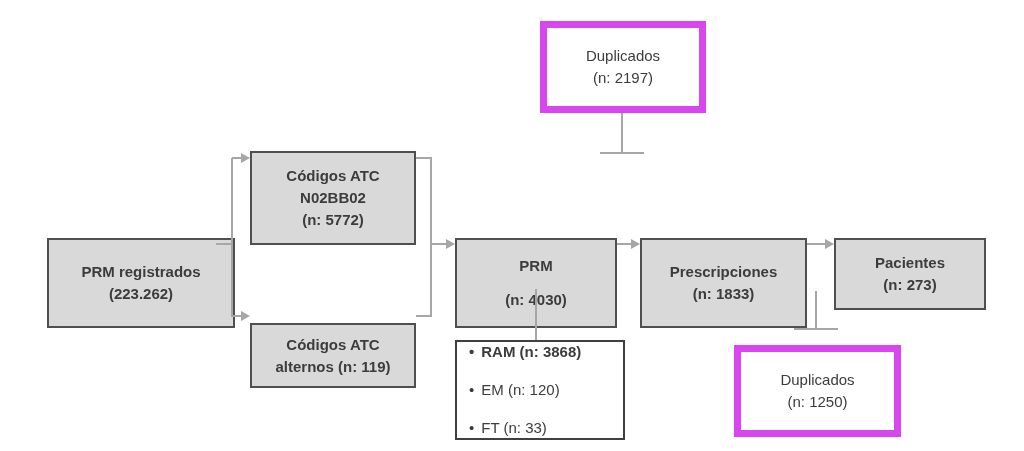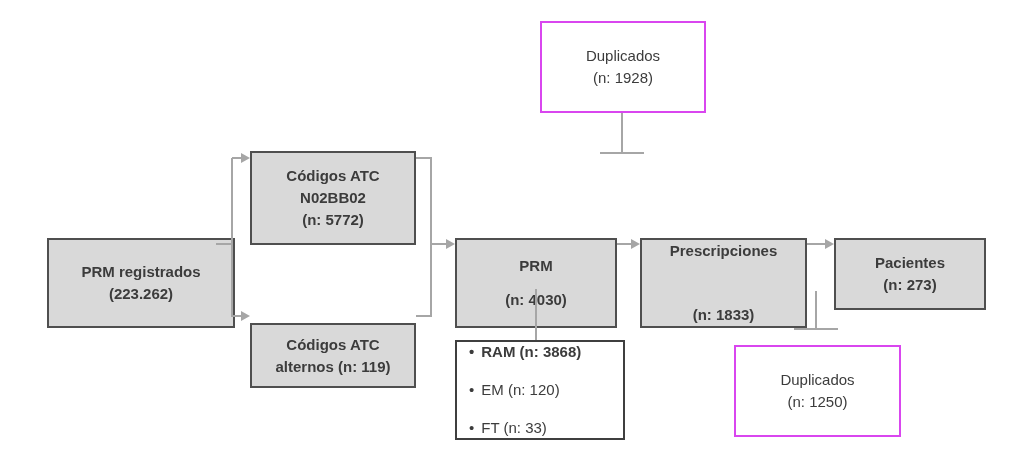--- a/index.html
+++ b/index.html
@@ -24,21 +24,21 @@
     line-height: 1.45;
   }
   .box.gray {
     background: #d9d9d9;
     border: 2px solid #4f4f4f;
     font-weight: 700;
     margin-top: 39px;
   }
   .box.white {
     background: #ffffff;
-    border: 2px solid #d946ef;
+    border: 7px solid #d946ef;
     font-weight: 400;
   }
   .box.detail {
     background: #ffffff;
     border: 2px solid #3f3f3f;
     align-items: flex-start;
     text-align: left;
     padding-left: 12px;
   }
   .detail-item {
@@ -82,33 +82,33 @@
   <div class="box gray" style="left:250px; top:284px; width:166px; height:65px;">
     <div>Códigos ATC</div>
     <div>alternos (n: 119)</div>
   </div>
 
   <div class="box gray" style="left:455px; top:199px; width:162px; height:90px;gap:12px;">
     <div>PRM</div>
     <div>(n: 4030)</div>
   </div>
 
-  <div class="box gray" style="left:640px; top:199px; width:167px; height:90px;justify-content:space-between;">
+  <div class="box gray" style="left:640px; top:199px; width:167px; height:90px;">
     <div>Prescripciones</div>
     <div>(n: 1833)</div>
   </div>
 
   <div class="box gray" style="left:834px; top:199px; width:152px; height:72px;">
     <div>Pacientes</div>
     <div>(n: 273)</div>
   </div>
 
   <div class="box white" style="left:540px; top:21px; width:166px; height:92px;">
     <div>Duplicados</div>
-    <div>(n: 1928)</div>
+    <div>(n: 2197)</div>
   </div>
 
   <div class="box white" style="left:734px; top:345px; width:167px; height:92px;">
     <div>Duplicados</div>
     <div>(n: 1250)</div>
   </div>
 
   <div class="box detail" style="left:455px; top:340px; width:170px; height:100px;">
     <div class="detail-item bold">
       <span class="bullet"></span>

